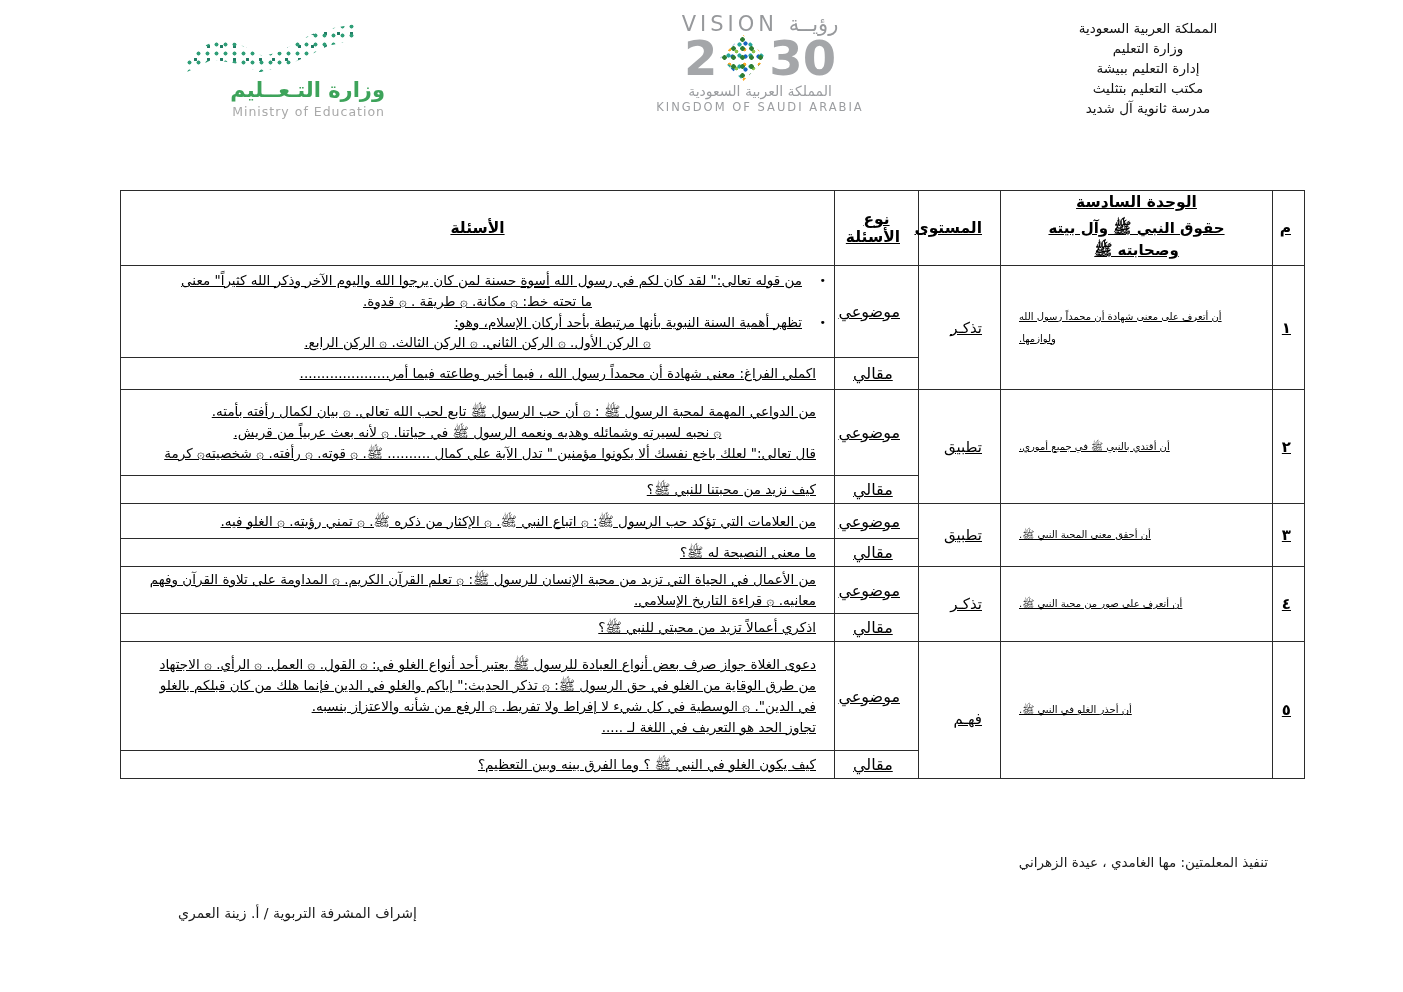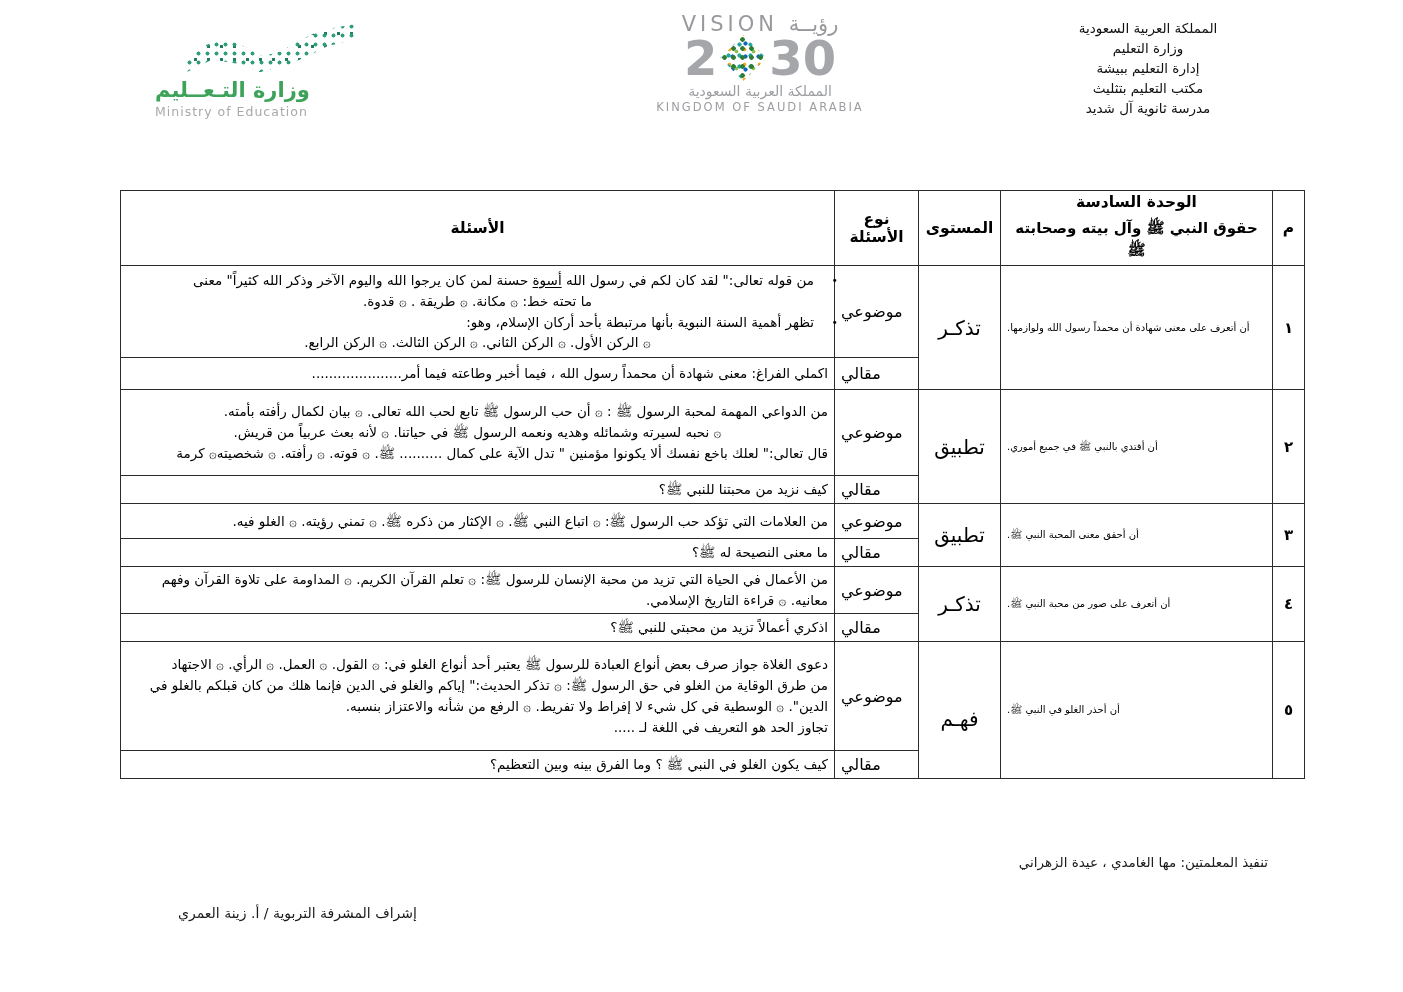--- a/index.html
+++ b/index.html
@@ -4,21 +4,21 @@
 <style>
   * { box-sizing: border-box; margin: 0; padding: 0; }
   html, body { width: 1403px; height: 992px; background: #ffffff; }
   body { font-family: "DejaVu Sans", sans-serif; color: #000; position: relative; overflow: hidden; }
 
   
   .org-block {
     position: absolute; top: 18px; right: 120px; width: 270px;
     direction: rtl; text-align: center; font-size: 13.5px; line-height: 20px; color: #111;
   }
-  .moe-logo { position: absolute; left: 155px; top: 22px; width: 230px; text-align: left; }
+  .moe-logo { position: absolute; left: 155px; top: 22px; width: 230px; text-align: right; }
   .moe-dots {
     width: 170px; height: 52px; margin: 0 auto;
     background-image:
       radial-gradient(circle, #2f9e77 1.7px, transparent 2.3px),
       radial-gradient(circle, #1f7a63 1.4px, transparent 2.0px);
     background-size: 9px 9px, 13px 13px;
     background-position: 0 0, 4px 5px;
     clip-path: polygon(0 78%, 10% 48%, 22% 30%, 34% 46%, 46% 66%, 57% 56%, 68% 34%, 80% 16%, 100% 4%, 100% 34%, 84% 46%, 72% 66%, 58% 86%, 44% 96%, 30% 80%, 16% 72%, 0 98%);
   }
   .moe-ar { color: #3da35a; font-weight: bold; font-size: 21px; margin-top: 4px; }
@@ -40,27 +40,27 @@
     background-size: 9px 9px, 11px 11px, 13px 13px, 15px 15px, 17px 17px;
     background-position: 0 0, 3px 4px, 6px 2px, 2px 7px, 8px 8px;
     clip-path: polygon(50% 0, 100% 50%, 50% 100%, 0 50%);
   }
   .vision-kingdom-ar { font-size: 14px; color: #9b9da0; margin-top: 1px; }
   .vision-kingdom-en { font-size: 11.5px; letter-spacing: 2px; color: #9b9da0; margin-top: 1px; }
 
   
   .main-table-wrap { position: absolute; left: 120px; top: 190px; width: 1184px; }
   table.main { border-collapse: collapse; width: 100%; table-layout: fixed; direction: rtl; }
-  table.main th, table.main td { border: 1.4px solid #2b2b2b; vertical-align: middle; padding: 2px 6px; }
+  table.main th, table.main td { border: 1.4px solid #2b2b2b; vertical-align: middle; padding: 2px 18px; text-decoration: underline; }
   th.h { font-weight: bold; font-size: 15.5px; text-align: center; }
   .unit-title { font-size: 15.5px; font-weight: bold; }
   .unit-subtitle { font-size: 15px; font-weight: bold; margin-top: 8px; }
   td.num { text-align: center; font-weight: bold; font-size: 15px; }
   td.obj { text-align: left; font-size: 10px; line-height: 2.2; padding: 4px 10px; }
-  td.lvl { text-align: center; font-size: 20px; letter-spacing: 1px; }
+  td.lvl { text-align: right; font-size: 15px; letter-spacing: 1px; }
   td.qtype { text-align: left; font-size: 16px; }
   td.qcell { font-size: 13.5px; line-height: 1.55; padding: 3px 10px; vertical-align: middle; }
   td.top-align { vertical-align: top; padding-top: 8px; }
   .qline { text-align: right; }
   .qline.center { text-align: center; }
   .qline .bullet { font-size: 11px; padding-left: 10px; display: inline-block; transform: translateY(-1px); }
   .bulleted { padding-right: 18px; text-indent: -14px; }
   u { text-underline-offset: 2px; }
 
   

